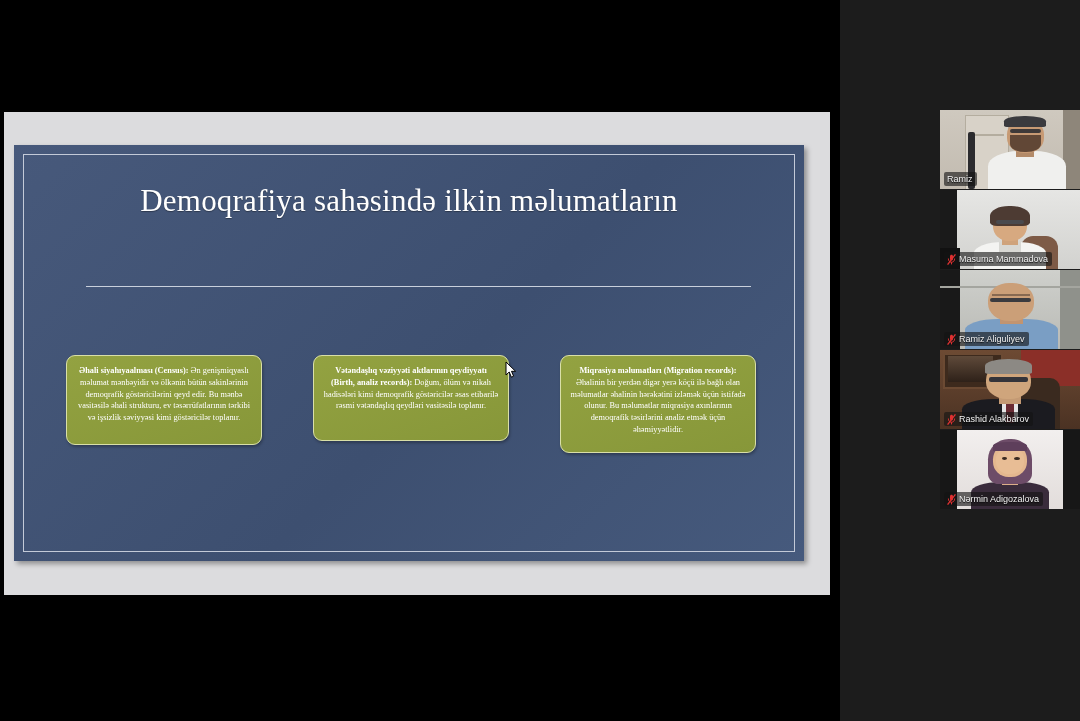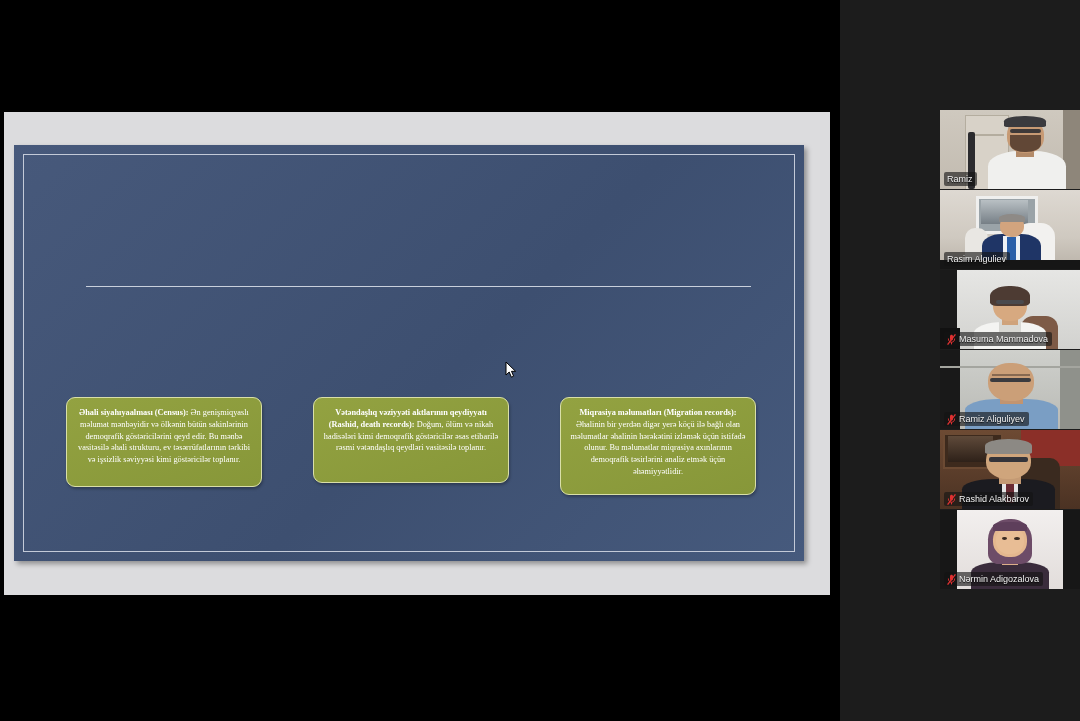--- a/index.html
+++ b/index.html
@@ -87,21 +87,20 @@
     background-image: linear-gradient(160deg, #93a241 0%, #879739 100%);
     border: 1.5px solid #d9dfa8;
     border-radius: 9px;
     padding: 9px 9px 11px 9px;
     color: #ffffff;
     font-family: "Liberation Serif", serif;
     font-size: 8.3px;
     line-height: 1.42;
     text-align: center;
     box-shadow: 1px 2px 3px rgba(0,0,0,.28);
-    margin-top: 42px;
   }
   .content-box .lead {
     font-weight: bold;
   }
   .box-1 { min-height: 90px; }
   .box-2 { min-height: 86px; }
   .box-3 { min-height: 98px; }
 
   
   #cursor {
@@ -238,31 +237,32 @@
 
 <div id="stage">
 
   <div id="share-region">
     <div id="slide-page">
 
       <div id="slide-canvas">
         <div id="slide-inner-frame"></div>
 
         <div id="slide-title">
+          <div>Demoqrafiya sahəsində ilkin məlumatların</div>
         </div>
         <div id="title-rule"></div>
 
         <div id="box-row">
 
           <div class="content-box box-1">
             <span class="lead">Əhali siyahıyaalması (Census):</span><span> Ən genişmiqyaslı məlumat mənbəyidir və ölkənin bütün sakinlərinin demoqrafik göstəricilərini qeyd edir. Bu mənbə vasitəsilə əhali strukturu, ev təsərrüfatlarının tərkibi və işsizlik səviyyəsi kimi göstəricilər toplanır.</span>
           </div>
 
           <div class="content-box box-2">
-            <span class="lead">Vətəndaşlıq vəziyyəti aktlarının qeydiyyatı (Rashid, death records):</span><span> Doğum, ölüm və nikah hadisələri kimi demoqrafik göstəricilər əsas etibarilə rəsmi vətəndaşlıq qeydləri vasitəsilə toplanır.</span>
+            <span class="lead">Vətəndaşlıq vəziyyəti aktlarının qeydiyyatı (Birth, analiz records):</span><span> Doğum, ölüm və nikah hadisələri kimi demoqrafik göstəricilər əsas etibarilə rəsmi vətəndaşlıq qeydləri vasitəsilə toplanır.</span>
           </div>
 
           <div class="content-box box-3">
             <span class="lead">Miqrasiya məlumatları (Migration records):</span><span> Əhalinin bir yerdən digər yerə köçü ilə bağlı olan məlumatlar əhalinin hərəkətini izləmək üçün istifadə olunur. Bu məlumatlar miqrasiya axınlarının demoqrafik təsirlərini analiz etmək üçün əhəmiyyətlidir.</span>
           </div>
 
         </div>
       </div>
     </div>
 
@@ -286,37 +286,20 @@
         <div class="sh head"></div>
           <div class="sh beard"></div>
           <div class="sh cap"></div>
           <div class="sh gl"></div>
       </div>
       <div class="nameplate">
         <span class="nm">Ramiz</span>
       </div>
     </div>
 
-    <div class="tile">
-      <div class="vid scene t2">
-        <div class="sh frame"></div>
-          <div class="sh fimg"></div>
-          <div class="sh chair2"></div>
-        <div class="sh chair"></div>
-          <div class="sh suit"></div>
-          <div class="sh shirt"></div>
-        <div class="sh tie"></div>
-          <div class="sh head"></div>
-          <div class="sh hair"></div>
-          <div class="sh desk"></div>
-      </div>
-      <div class="nameplate">
-        <span class="nm">Rasim Alguliev</span>
-      </div>
-    </div>
 
     <div class="tile">
       <div class="vid scene t4">
         <div class="sh dk"></div>
           <div class="sh chair"></div>
           <div class="sh body"></div>
         <div class="sh collar"></div>
           <div class="sh neck"></div>
           <div class="sh head"></div>
         <div class="sh hair"></div>

